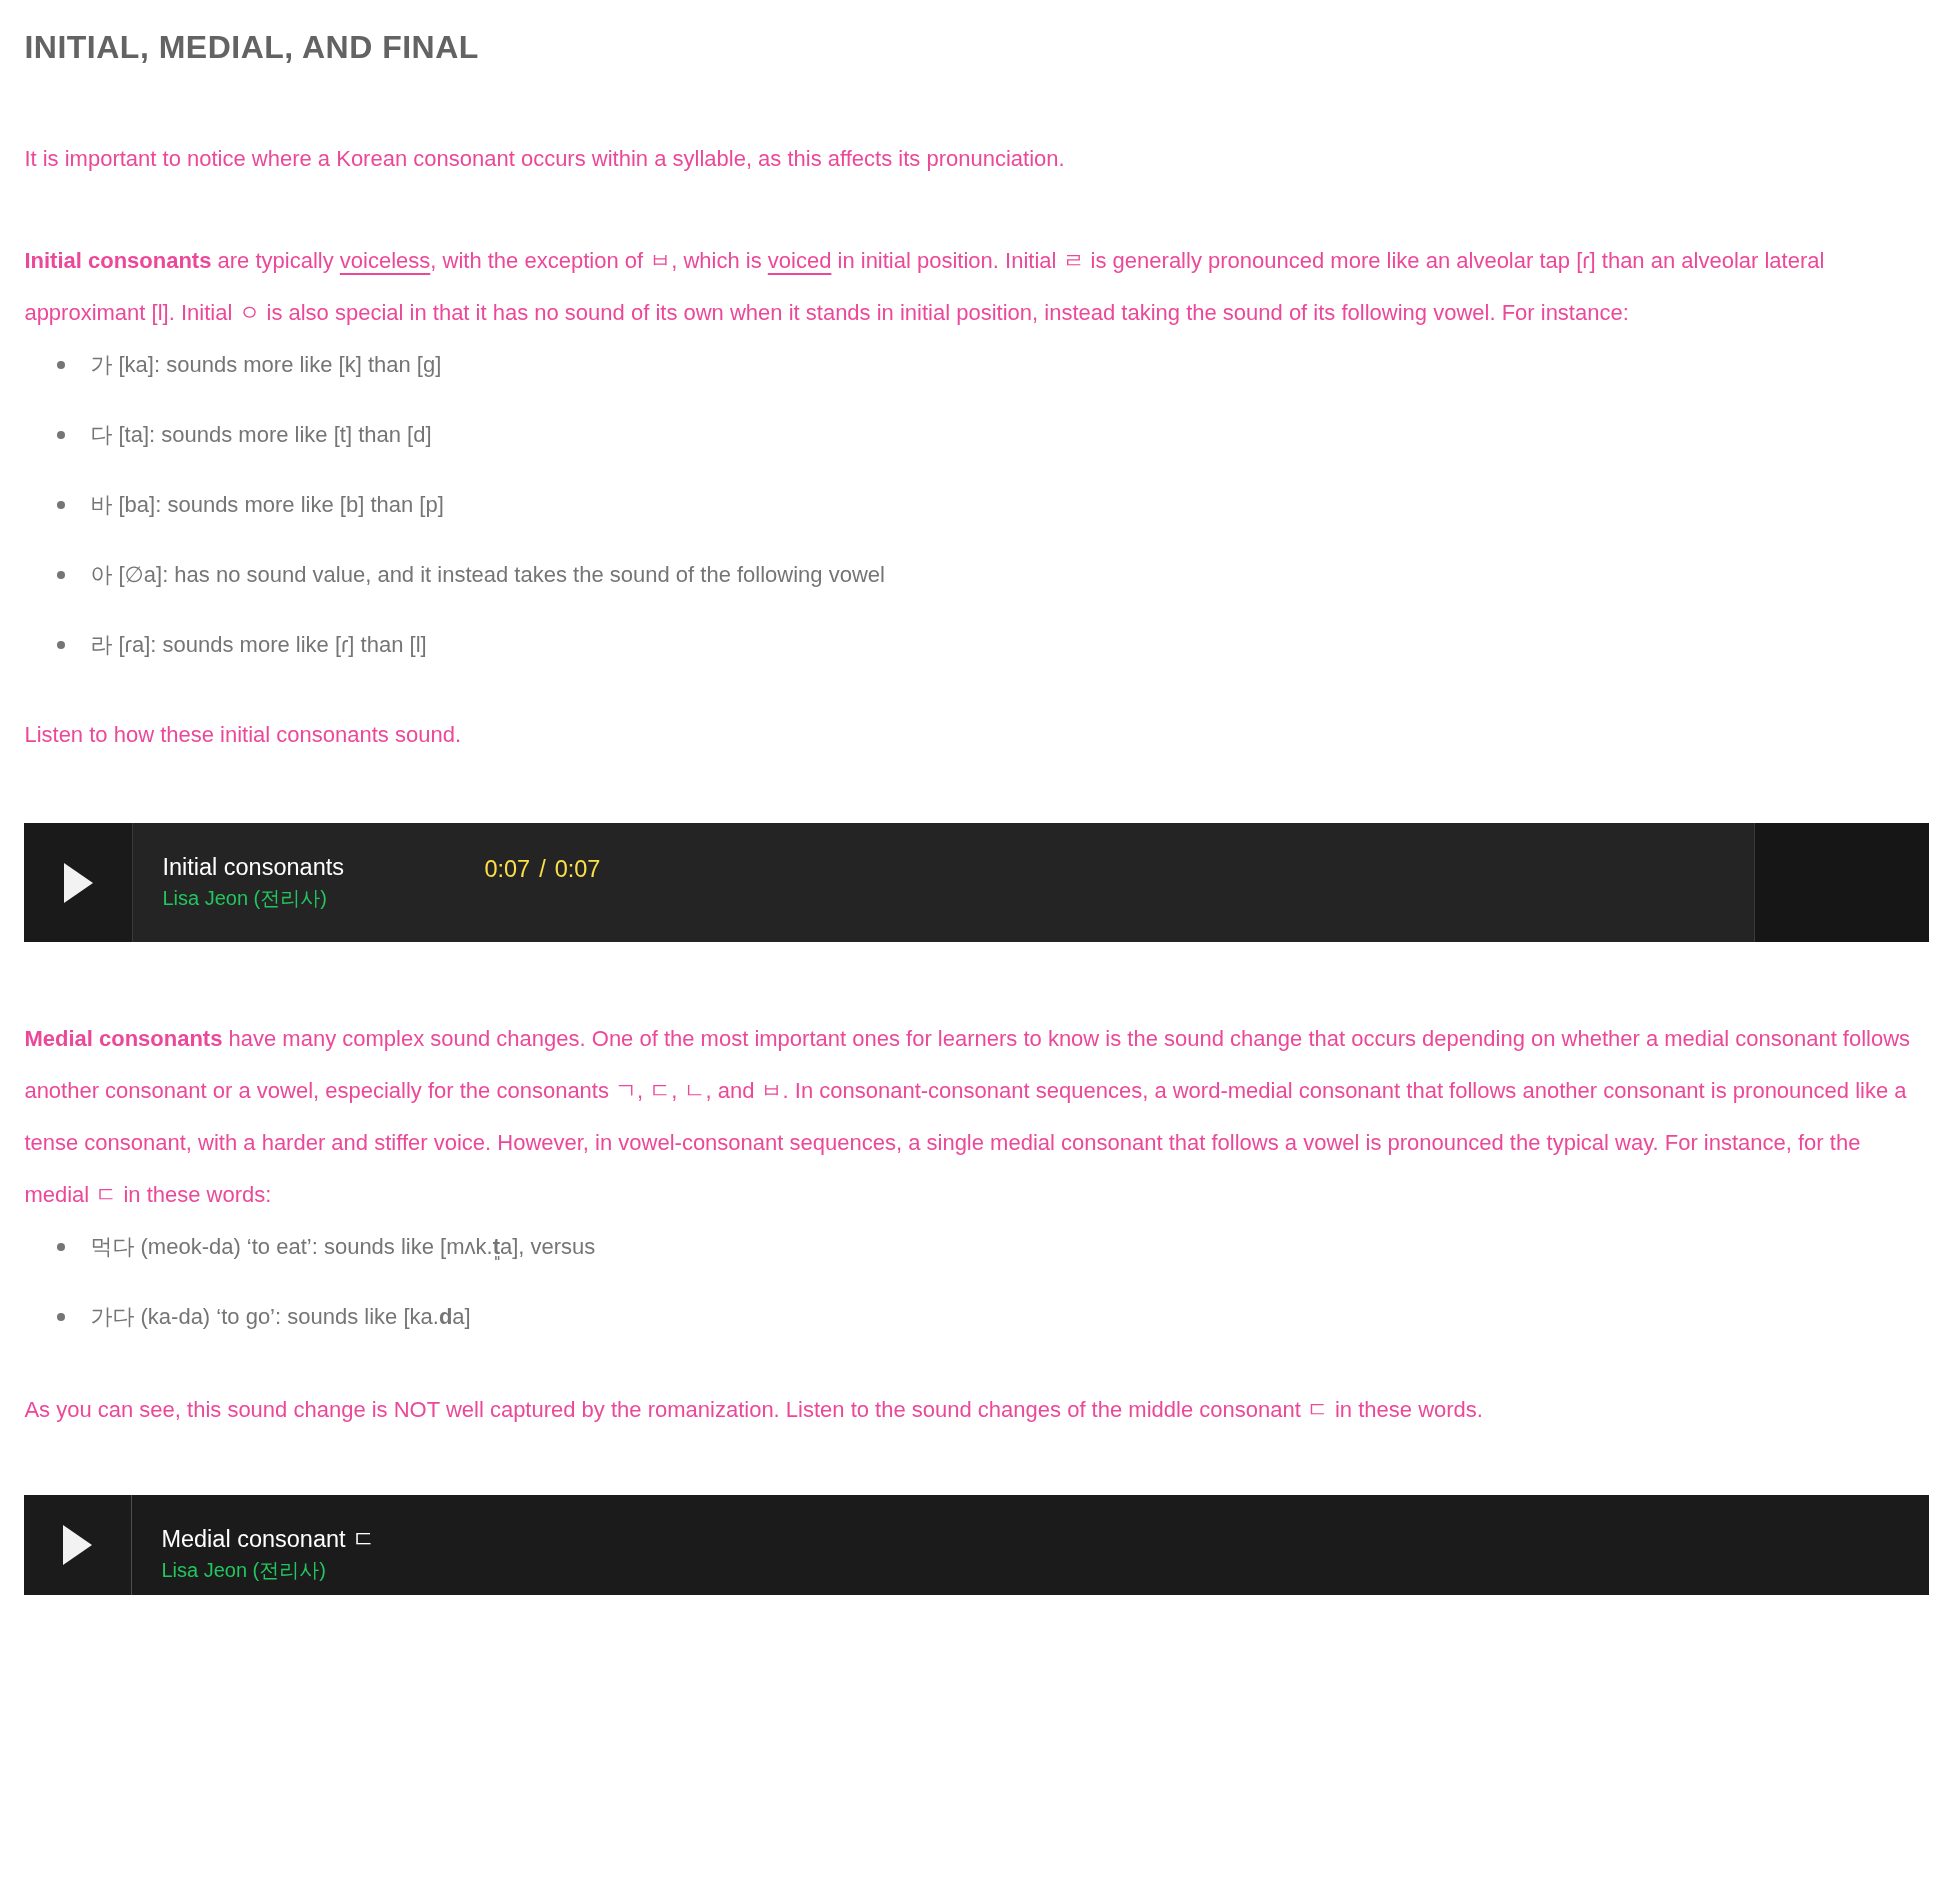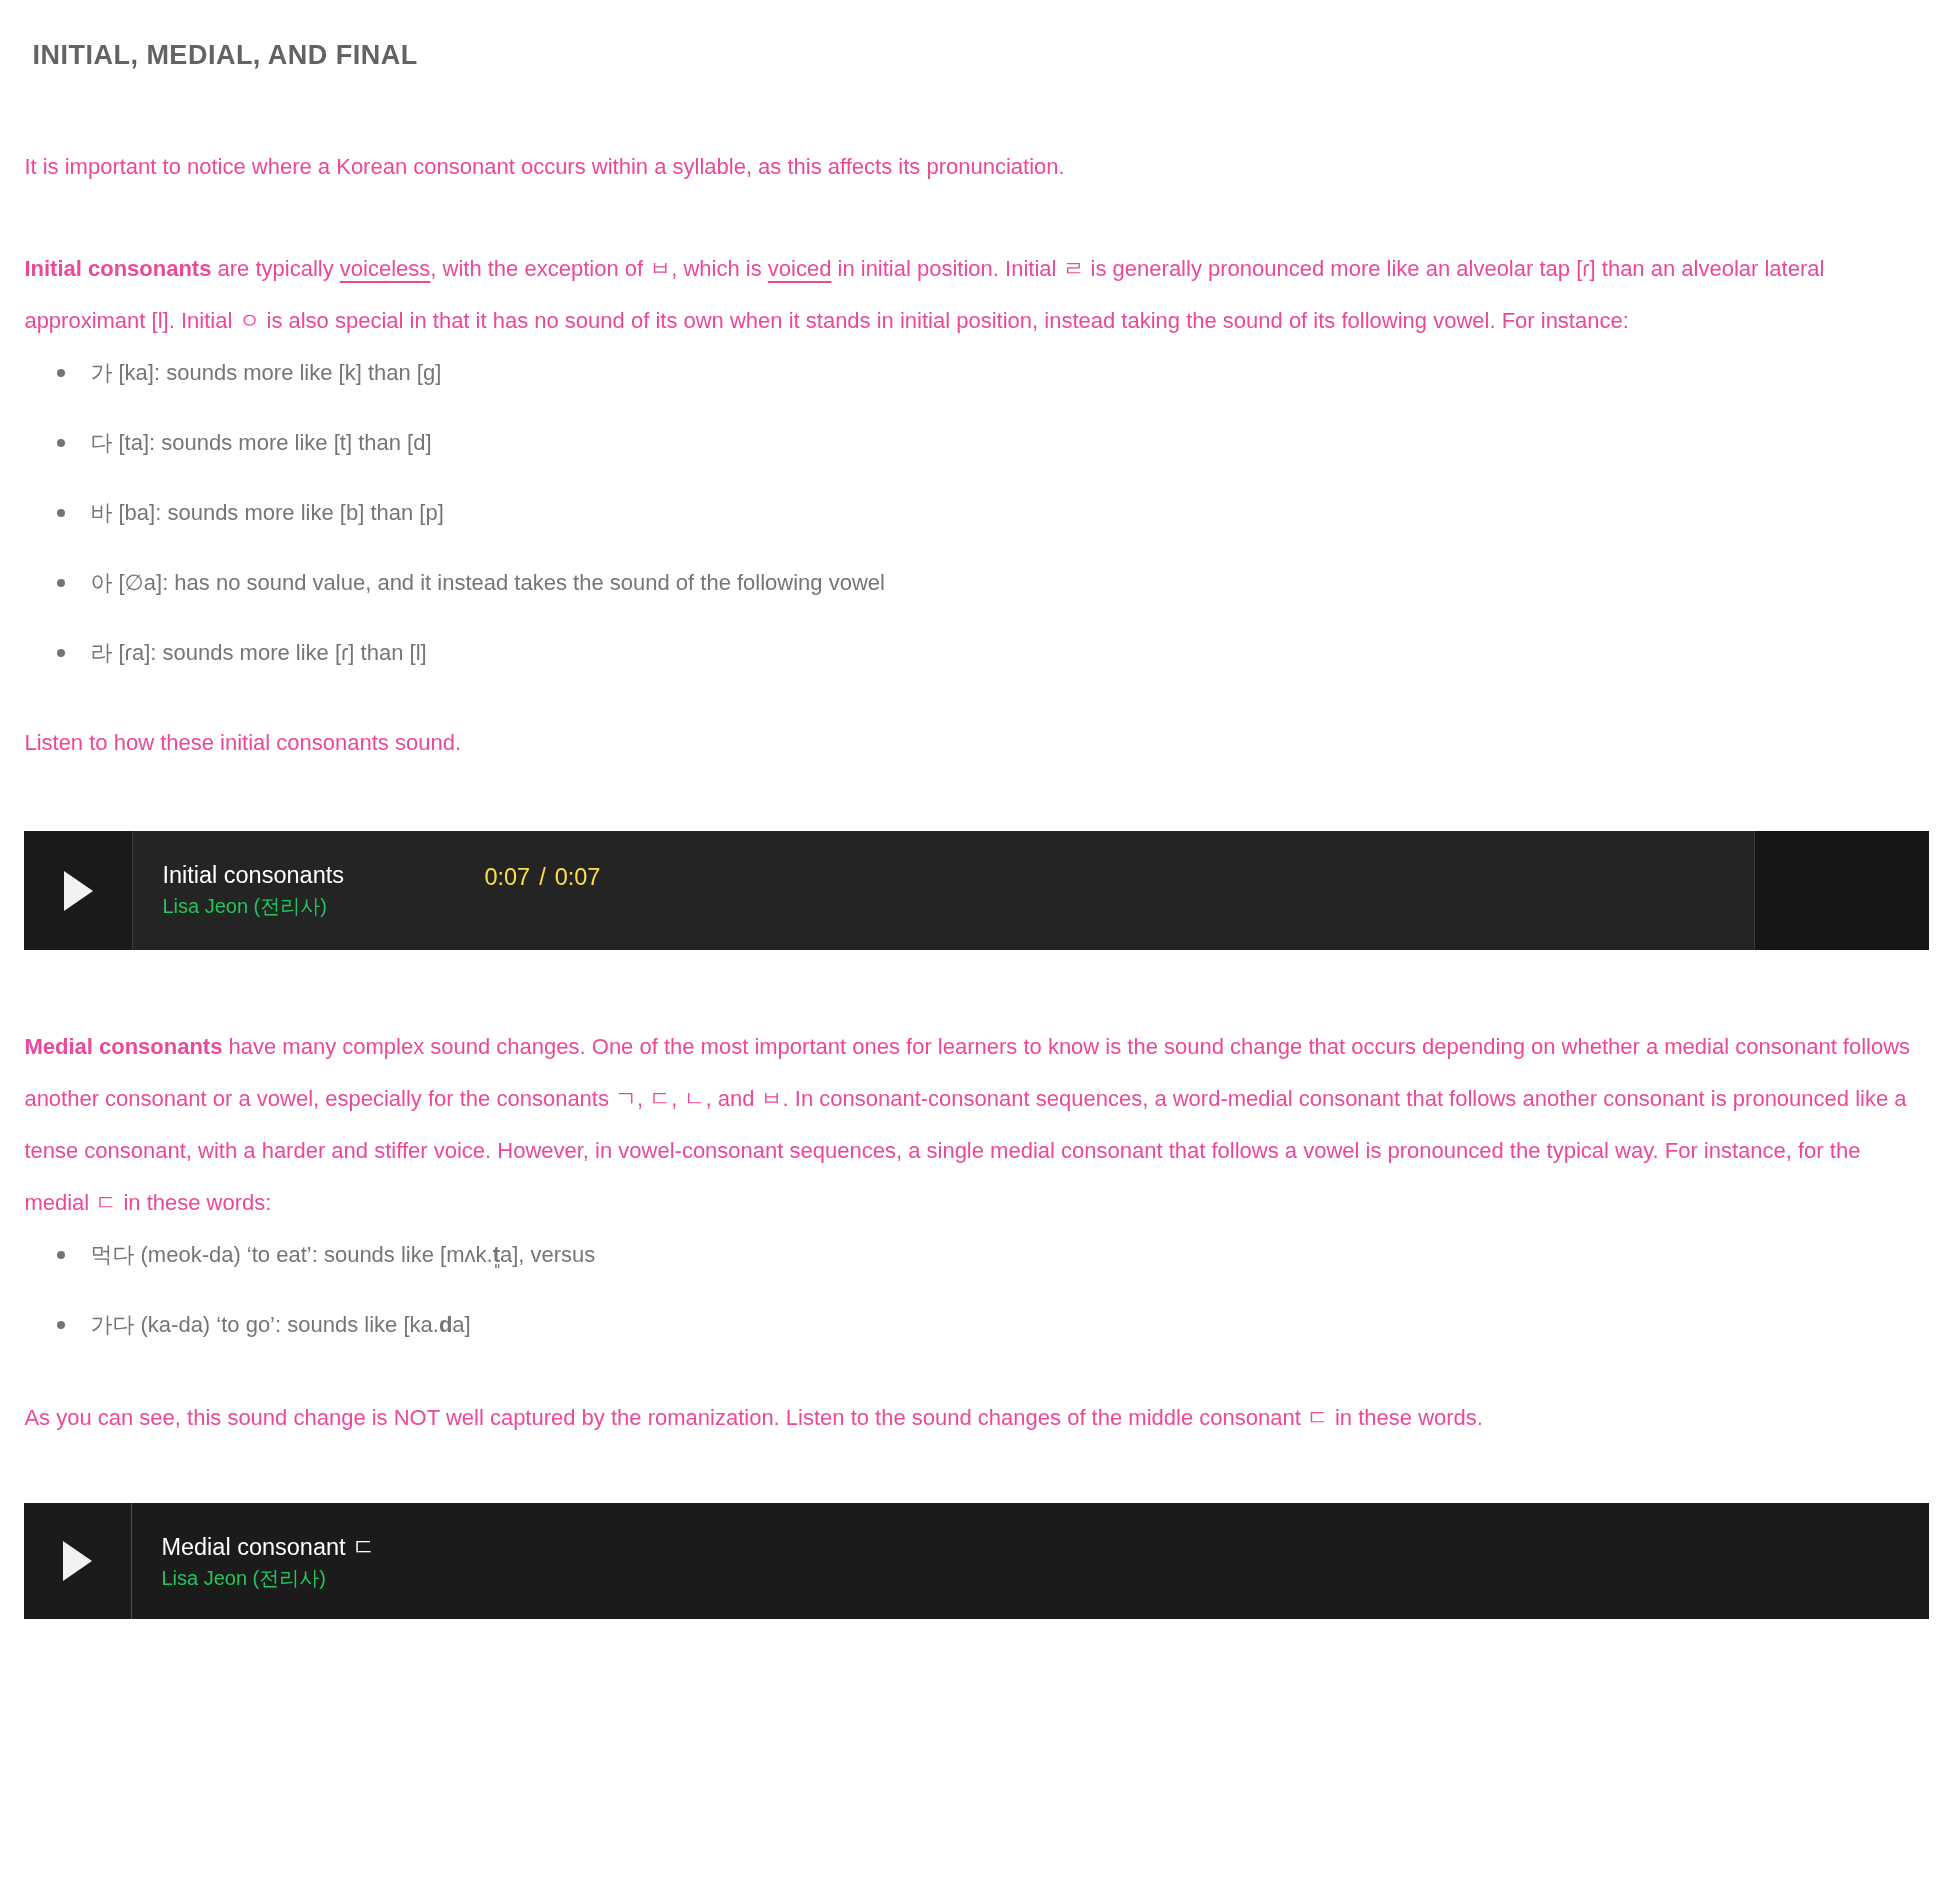--- a/index.html
+++ b/index.html
@@ -6,22 +6,22 @@
   body {
     width: 1956px;
     min-height: 1878px;
     background: #ffffff;
     font-family: "Liberation Sans", sans-serif;
     color: #757575;
   }
   .page { padding: 31px 27px 33px 24.4px; box-sizing: border-box; }
 
   .heading {
-    margin: 8px;
-    font-size: 27px;
+    margin: 0;
+    font-size: 32px;
     line-height: 33px;
     font-weight: 700;
     letter-spacing: 0.5px;
     color: #636363;
   }
 
   .body-p {
     margin: 0;
     font-size: 22px;
     line-height: 52px;
@@ -53,21 +53,21 @@
     left: 33px;
     top: 22px;
     width: 8.1px;
     height: 8.1px;
     border-radius: 50%;
     background: #757575;
   }
 
   .player { display: flex; height: 119px; }
   .player1 { margin-top: 62px; }
-  .player2 { margin-top: 59px; height: 116px; }
+  .player2 { margin-top: 59px; height: 100px; }
 
   .play-section {
     flex: 0 0 108px;
     width: 108px;
     background: #1a1a1a;
     border: none;
     margin: 0;
     padding: 0;
     display: flex;
     align-items: center;

